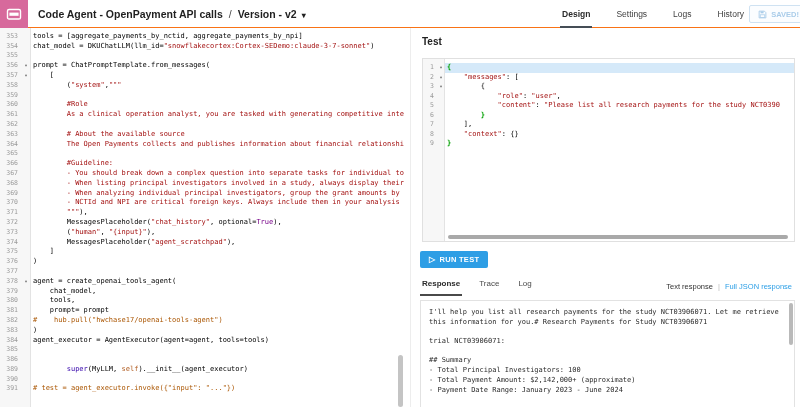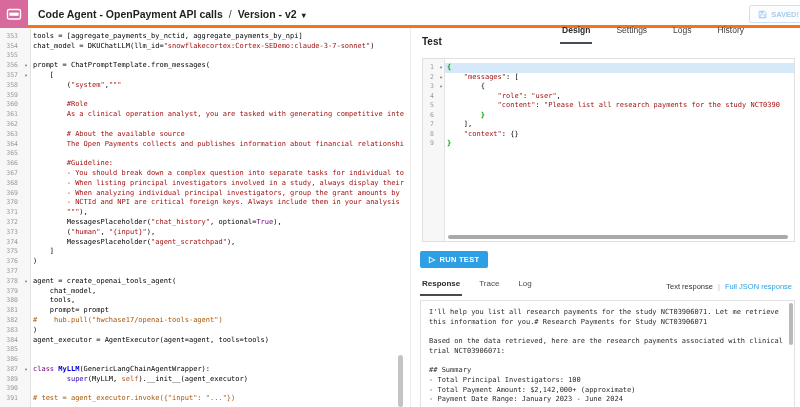--- a/index.html
+++ b/index.html
@@ -3,30 +3,30 @@
 <meta charset="utf-8">
 <style>
   * { margin:0; padding:0; box-sizing:border-box; }
   html,body { background:#fff; }
   #app {
     position:relative; width:800px; height:407px; overflow:hidden;
     background:#fff; font-family:"Liberation Sans", sans-serif; color:#222;
   }
   
   .header { position:absolute; top:0; left:0; width:800px; height:28px;
-    background:#fff; border-bottom:3px solid #f97316; }
+    background:#fff; border-bottom:1px solid #f97316; }
   .app-icon { position:absolute; left:0; top:0; width:28px; height:28px;
     background:#d7699c; display:flex; align-items:center; justify-content:center; }
   .title-wrap { position:absolute; left:38px; top:0; height:28px;
     display:flex; align-items:center; gap:6px; font-size:10.5px; }
   .title-main { font-weight:700; color:#1f1f1f; }
   .title-sep { color:#444; }
   .version-sel { display:flex; align-items:flex-end; gap:5px; cursor:pointer; color:#1f1f1f; font-weight:600; }
   .caret { font-size:8px; color:#222; }
-  .tabs { position:absolute; right:56px; top:0; height:28px; display:flex; gap:26px;margin-top:16px; }
+  .tabs { position:absolute; right:56px; top:0; height:28px; display:flex; gap:26px; }
   .tab { height:28px; display:flex; align-items:center; font-size:8.5px; color:#3f3f3f; position:relative; cursor:pointer; }
   .tab.active { font-weight:700; color:#2b2b2b; }
   .tab.active::after { content:""; position:absolute; left:-2px; right:-2px; bottom:0; height:2.5px; background:#454d56; }
   .saved-btn { position:absolute; right:-8px; top:5px; height:18px;
     display:flex; align-items:center; gap:4px; padding:0 8px;
     background:#fbfdff; border:1px solid #cfe2f2; border-radius:2px;
     color:#a9cce9; font-size:7.5px; font-weight:700; font-family:inherit; }
   
   .code-editor { position:absolute; left:0; top:28px; width:404px; height:379px;
     overflow:hidden; font-family:"DejaVu Sans Mono", monospace; font-size:7px; background:#fff; }
@@ -293,25 +293,20 @@
           <span class="g">385</span>
           <span class="f"></span>
           <span class="t"></span>
         </div>
         <div class="cl">
           <span class="g">386</span>
           <span class="f"></span>
           <span class="t"></span>
         </div>
         <div class="cl">
-          <span class="g">387</span>
-          <span class="f">▾</span>
-          <span class="t"><span class="t-k">class</span><span class="t-p"> </span><span class="t-d">MyLLM</span><span class="t-p">(GenericLangChainAgentWrapper):</span></span>
-        </div>
-        <div class="cl">
           <span class="g">389</span>
           <span class="f"></span>
           <span class="t"><span class="t-p">        </span><span class="t-b">super</span><span class="t-p">(MyLLM, </span><span class="t-o">self</span><span class="t-p">).__init__(agent_executor)</span></span>
         </div>
         <div class="cl">
           <span class="g">390</span>
           <span class="f"></span>
           <span class="t"></span>
         </div>
         <div class="cl">
@@ -394,21 +389,20 @@
     <span class="lbl">Text response</span>
     <span class="pipe">|</span>
     <span class="link">Full JSON response</span>
   </div>
 
   <div class="response-box">
     <div class="inner" id="response-lines">
         <div class="rline">I'll help you list all research payments for the study NCT03906071. Let me retrieve</div>
         <div class="rline">this information for you.# Research Payments for Study NCT03906071</div>
         <div class="rline">&nbsp;</div>
-        <div class="rline">Based on the data retrieved, here are the research payments associated with clinical</div>
         <div class="rline">trial NCT03906071:</div>
         <div class="rline">&nbsp;</div>
         <div class="rline">## Summary</div>
         <div class="rline">- Total Principal Investigators: 100</div>
         <div class="rline">- Total Payment Amount: $2,142,000+ (approximate)</div>
         <div class="rline">- Payment Date Range: January 2023 - June 2024</div>
       </div>
   </div>
   <div class="resp-thumb"></div>
 

